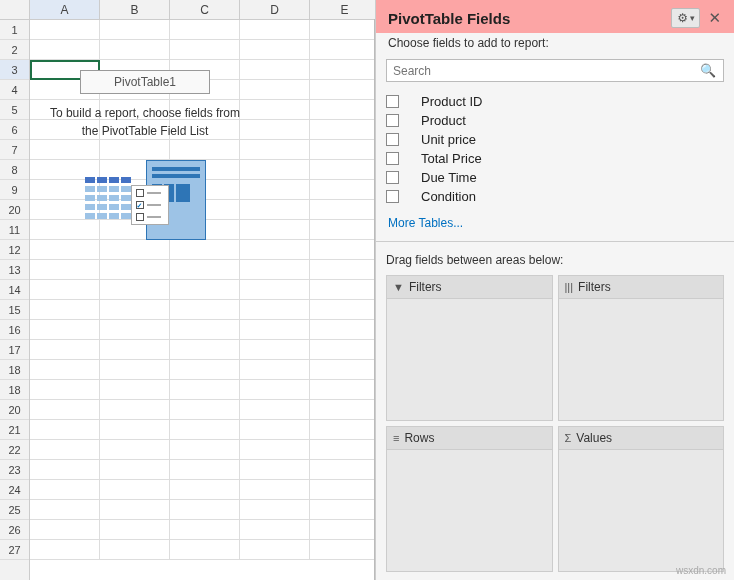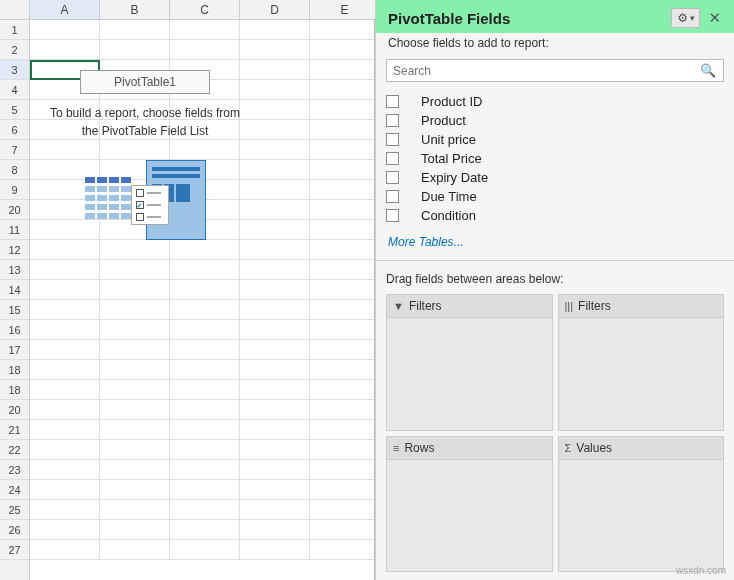--- a/index.html
+++ b/index.html
@@ -247,21 +247,21 @@
       display: flex;
       flex-direction: column;
       border-left: 1px solid #ccc;
     }
 
     .panel-header {
       display: flex;
       justify-content: space-between;
       align-items: center;
       padding: 8px 10px 5px 12px;
-      background: #86efac;
+      background: #fca5a5;
     }
 
     .panel-title {
       font-size: 15px;
       font-weight: 600;
       color: #222;
     }
 
     .panel-header-icons {
       display: flex;
@@ -347,21 +347,20 @@
     .field-label {
       font-size: 13px;
       color: #222;
     }
 
     .more-tables {
       padding: 6px 12px;
       font-size: 12px;
       color: #0070c0;
       cursor: pointer;
-      font-style: italic;
     }
 
     .divider {
       height: 1px;
       background: #ccc;
       margin: 5px 0;
     }
 
     .drag-section {
       padding: 6px 10px 4px 10px;
@@ -761,24 +760,20 @@
         <div class="field-item">
           <div class="field-checkbox"></div>
           <span class="field-label">Unit price</span>
         </div>
         <div class="field-item">
           <div class="field-checkbox"></div>
           <span class="field-label">Total Price</span>
         </div>
         <div class="field-item">
           <div class="field-checkbox"></div>
-          <span class="field-label">Expiry Date</span>
-        </div>
-        <div class="field-item">
-          <div class="field-checkbox"></div>
           <span class="field-label">Due Time</span>
         </div>
         <div class="field-item">
           <div class="field-checkbox"></div>
           <span class="field-label">Condition</span>
         </div>
       </div>
 
     <div class="more-tables">More Tables...</div>
 

